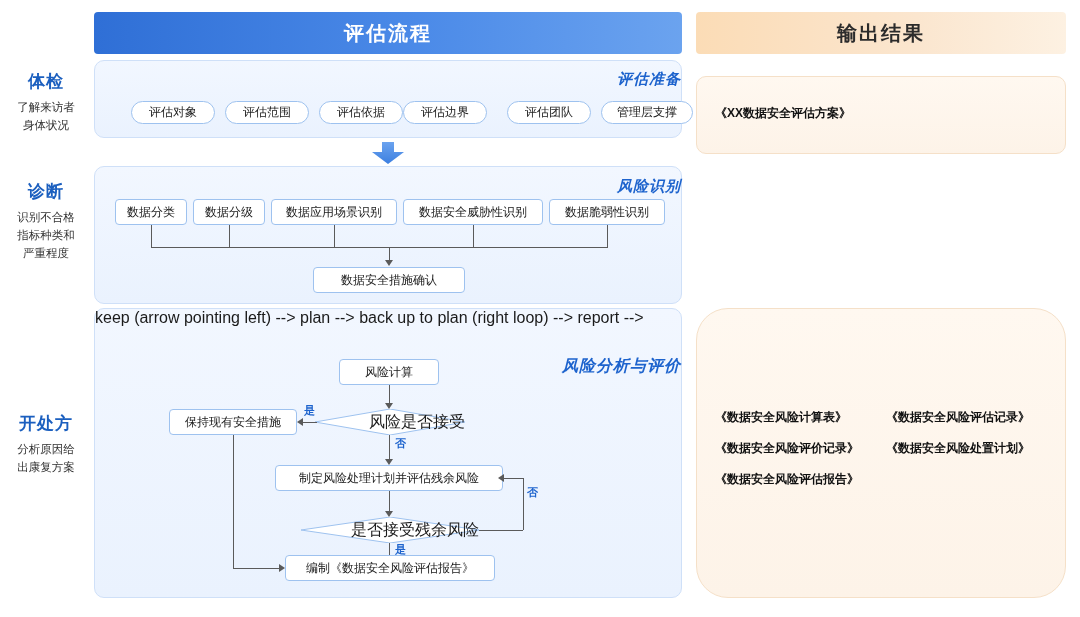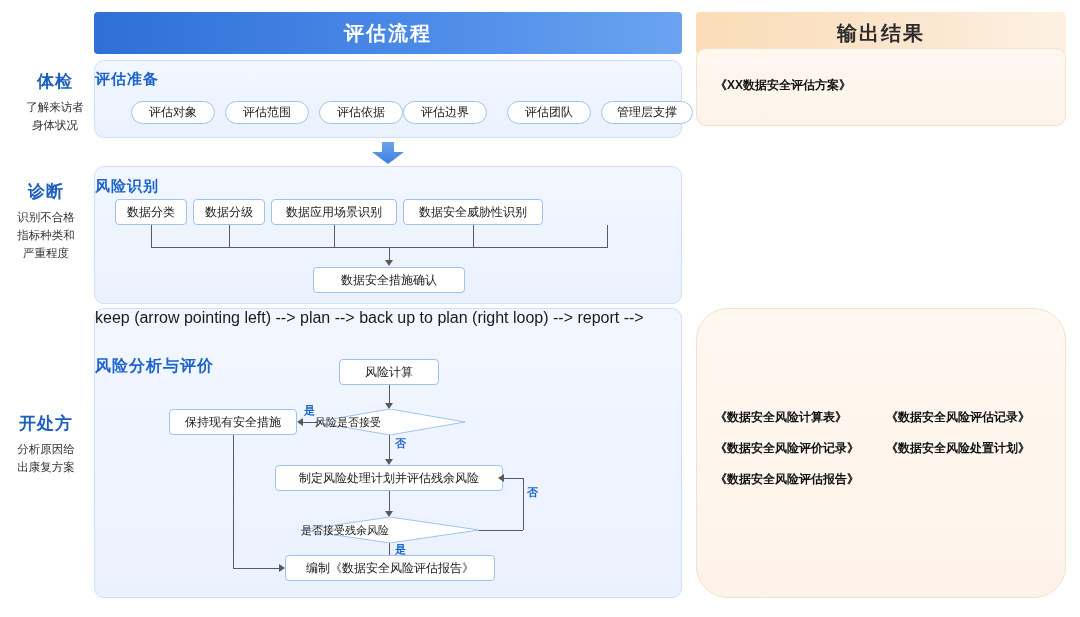--- a/index.html
+++ b/index.html
@@ -79,33 +79,34 @@
   }
   .panel-right {
     background: linear-gradient(180deg, #fff8f0 0%, #fdf3e8 100%);
     border: 1px solid #f5e0c8;
   }
 
   #panel-prep   { left: 94px; top: 60px;  width: 588px; height: 78px; }
   #panel-risk   { left: 94px; top: 166px; width: 588px; height: 138px; }
   #panel-anal   { left: 94px; top: 308px; width: 588px; height: 290px; }
 
-  #out-prep { left: 696px; top: 48px;  width: 370px; height: 78px; padding-left: 37px; }
+  #out-prep { left: 696px; top: 76px;  width: 370px; height: 78px; padding-left: 37px; }
   #out-risk { left: 696px; top: 166px; width: 370px; height: 138px; }
   #out-anal { left: 696px; top: 308px; width: 370px; height: 290px; border-radius: 32px; }
 
   .panel-title {
     position: absolute;
     left: 0;
     right: 0;
-    text-align: left;
+    text-align: right;
     font-size: 15px;
     font-weight: bold;
     color: #1d63cd;
     letter-spacing: 1px;
+    font-style: italic;
   }
 
   
   .pill {
     position: absolute;
     height: 23px;
     border: 1px solid #9ec2ef;
     border-radius: 12px;
     background: #ffffff;
     display: flex;
@@ -132,22 +133,22 @@
     white-space: nowrap;
     height: 26px;
   }
 
   
   .diamond {
     position: absolute;
     height: 26px;
     display: flex;
     align-items: center;
-    justify-content: flex-start;
-    font-size: 11px;
+    justify-content: flex-end;
+    font-size: 16px;
     color: #1a1a1a;
     white-space: nowrap;
   }
   .diamond .dshape {
     position: absolute;
     inset: 0;
   }
   .diamond span.dlabel {
     position: relative;
     z-index: 2;
@@ -213,21 +214,21 @@
   .out-item { white-space: nowrap; }
 </style>
 </head>
 <body>
 
 <div class="canvas">
 
   <div class="header-bar header-left">评估流程</div>
   <div class="header-bar header-right">输出结果</div>
 
-  <div class="stage" style="top:70px;padding-left:9px;">
+  <div class="stage" style="top:70px;">
     <div class="stage-title">体检</div>
     <div class="stage-desc">
       <div>了解来访者</div>
       <div>身体状况</div>
     </div>
   </div>
 
   <div class="stage" style="top:180px;">
     <div class="stage-title">诊断</div>
     <div class="stage-desc">
@@ -266,20 +267,21 @@
     <path d="M11 0 H23 V10 H33 L17 22 L1 10 H11 Z" fill="url(#bg1)"></path>
   </svg>
 
   <div class="panel panel-left" id="panel-risk">
     <div class="panel-title" style="top:10px;">风险识别</div>
 
     <div class="box" style="left:20px;  top:32px; width:72px;">数据分类</div>
     <div class="box" style="left:98px;  top:32px; width:72px;">数据分级</div>
     <div class="box" style="left:176px; top:32px; width:126px;">数据应用场景识别</div>
     <div class="box" style="left:308px; top:32px; width:140px;">数据安全威胁性识别</div>
+    <div class="box" style="left:454px; top:32px; width:116px;">数据脆弱性识别</div>
 
     <div class="line vline" style="left:56px;  top:58px; height:22px;"></div>
     <div class="line vline" style="left:134px; top:58px; height:22px;"></div>
     <div class="line vline" style="left:239px; top:58px; height:22px;"></div>
     <div class="line vline" style="left:378px; top:58px; height:22px;"></div>
     <div class="line vline" style="left:512px; top:58px; height:22px;"></div>
 
     <div class="line hline" style="left:56px; top:80px; width:457px;"></div>
 
     <div class="line vline" style="left:294px; top:80px; height:14px;"></div>

